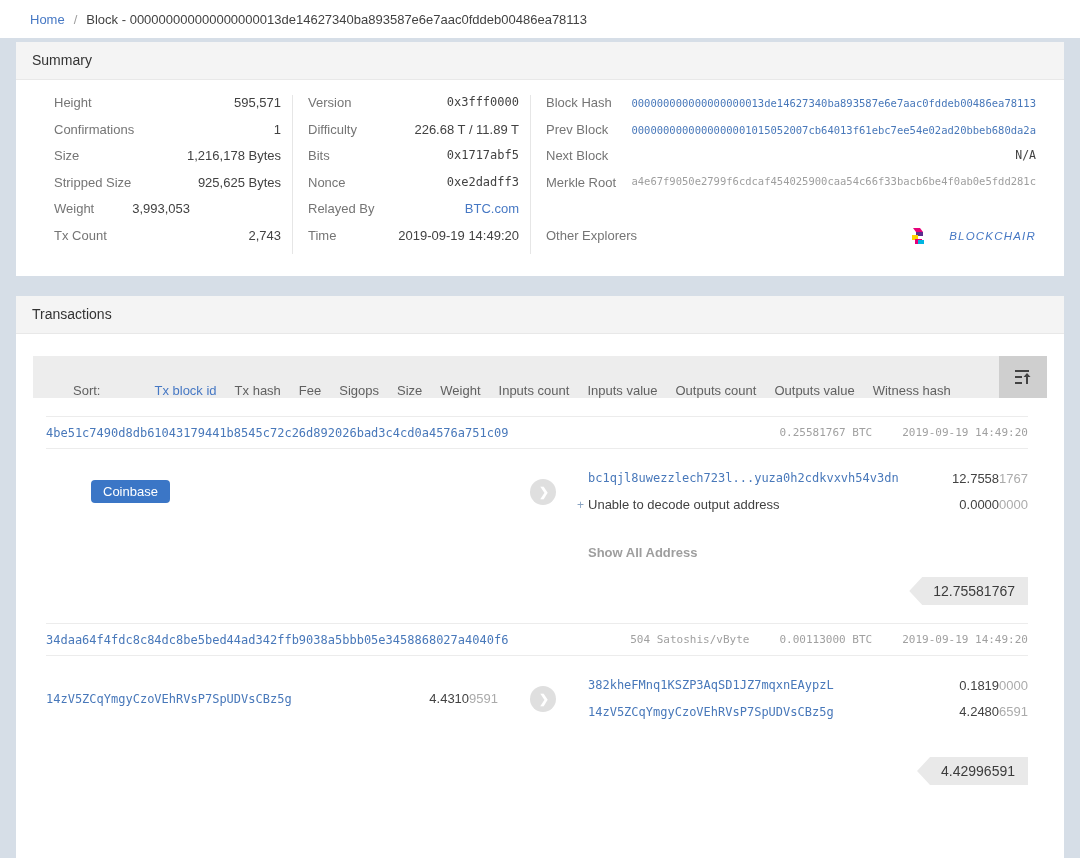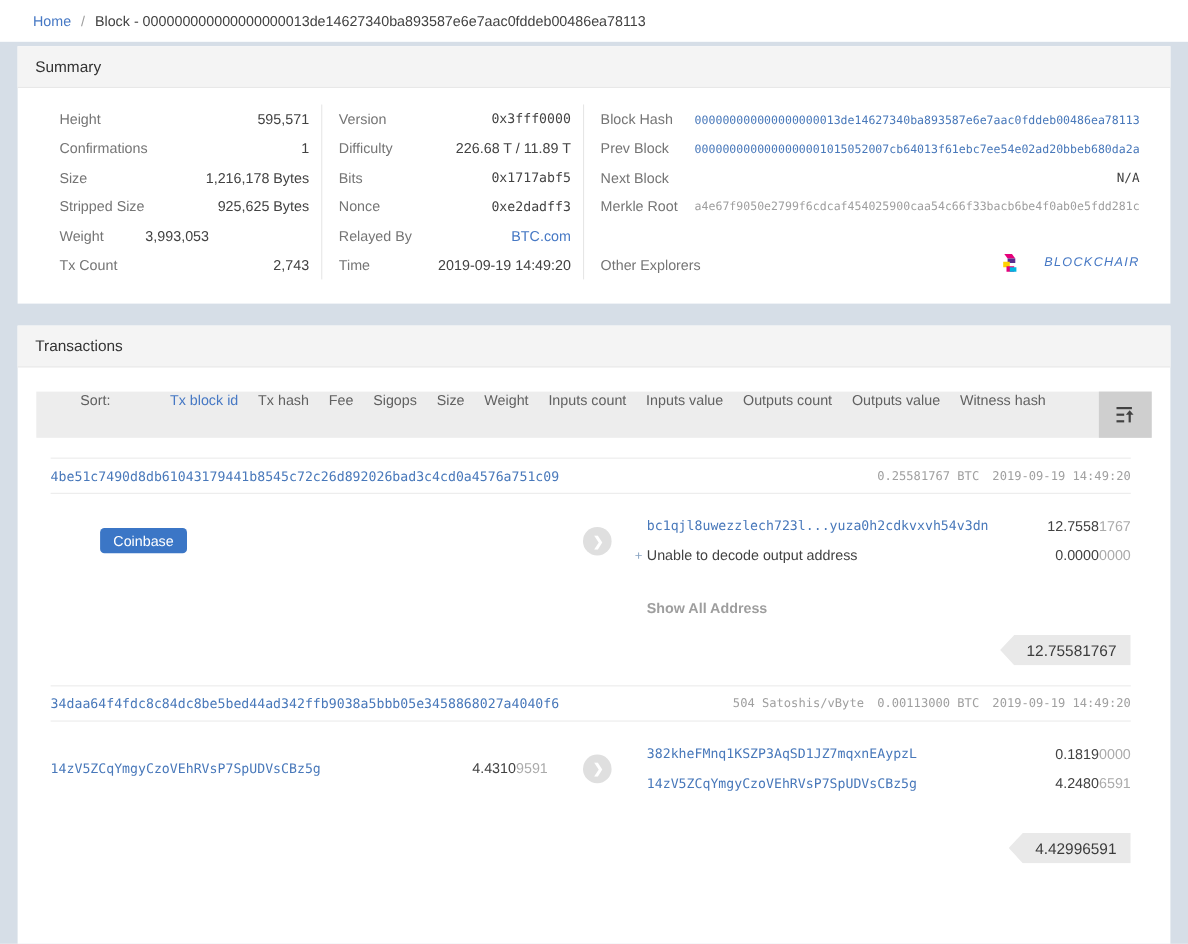--- a/index.html
+++ b/index.html
@@ -22,51 +22,51 @@
     background:#f4f4f4; border-bottom:1px solid #e8e8e8;
     padding:10px 16px 11px 16px; font-size:14px; color:#333333;
   }
 
   
   .card.summary { margin-top:4px; }
   .summary-body { display:flex; padding:15px 28px 22px 38px; }
   .sum-col1 { width:238px; padding-right:11px; }
   .sum-col2 { width:238px; border-left:1px solid #e6e6e6; padding-left:15px; padding-right:11px; }
   .sum-col3 { flex:1; border-left:1px solid #e6e6e6; padding-left:15px; }
-  .sum-row { display:flex; justify-content:space-between; align-items:center; height:26.5px; }
+  .sum-row { display:flex; justify-content:space-between; align-items:flex-start; height:26.5px; }
   .sum-label { color:#757575; white-space:nowrap; }
   .sum-value { color:#424242; text-align:right; white-space:nowrap; }
   .sum-value.pad-weight { padding-right:91px; }
   .v-mono { font-family:"DejaVu Sans Mono", monospace; font-size:12px; }
   .v-link { color:#4678c4; text-decoration:none; cursor:pointer;padding-left:46px; }
   .col3-label { color:#757575; width:78px; flex:0 0 78px; white-space:nowrap; }
   .col3-value { flex:1; text-align:right; white-space:nowrap; }
   .v-hash { font-family:"DejaVu Sans Mono", monospace; font-size:10.5px; color:#4878ba; text-decoration:none; cursor:pointer; }
   .v-hash-grey { font-family:"DejaVu Sans Mono", monospace; font-size:10.5px; color:#9e9e9e; }
   .v-na { font-family:"DejaVu Sans Mono", monospace; font-size:11.5px; color:#424242; }
   .spacer-row { height:26.5px; }
   .explorer-link { display:inline-flex; align-items:center; gap:24px; color:#4678c4; text-decoration:none;
                    font-size:11.5px; letter-spacing:1.2px; cursor:pointer;font-style:italic; }
 
   
   .card.transactions { margin-top:20px; min-height:570px; padding-bottom:40px; }
-  .sortbar { background:#ededed; height:42px; margin:22px 17px 0 17px; display:flex; align-items:flex-start;
+  .sortbar { background:#ededed; height:42px; margin:22px 17px 0 17px; display:flex; align-items:flex-end;
              padding-left:40px; position:relative; color:#616161; }
   .sortbar .sort-label { margin-right:14px; }
   .sort-options { display:flex; gap:18px;margin-left:40px; }
   .sort-option { color:#616161; cursor:pointer; white-space:nowrap; }
   .sort-option.active { color:#4678c4; }
   .sort-btn { position:absolute; right:0; top:0; width:48px; height:42px; background:#cfcfcf;
               display:flex; align-items:center; justify-content:center; cursor:pointer; border:none; }
 
   .tx { padding:0 36px 0 30px; }
   .tx-header { display:flex; justify-content:space-between; align-items:center; height:33px;
                border-top:1px solid #ececec; border-bottom:1px solid #ececec; margin-top:18px; }
   .tx-hash { font-family:"DejaVu Sans Mono", monospace; font-size:12px; color:#4878ba; text-decoration:none; cursor:pointer; }
-  .tx-meta { display:flex; gap:12px; font-family:"DejaVu Sans Mono", monospace; font-size:11px; color:#a0a0a0; }
+  .tx-meta { display:flex; gap:30px; font-family:"DejaVu Sans Mono", monospace; font-size:11px; color:#a0a0a0; }
   .tx-body { display:flex; padding-top:16px; }
   .tx-inputs { flex:0 0 452px; }
   .tx-inputs-inner { height:53px; display:flex; align-items:center; justify-content:space-between; }
   .tx-arrow { flex:0 0 90px; height:53px; display:flex; align-items:center; justify-content:center; }
   .arrow-circle { width:26px; height:26px; border-radius:50%; background:#dfdfdf; display:flex;
                   align-items:center; justify-content:center; cursor:pointer; border:none; }
   .arrow-circle span { color:#ffffff; font-size:12px; font-weight:bold; padding-left:2px; }
   .tx-outputs { flex:1; }
   .out-row { display:flex; justify-content:space-between; align-items:center; height:26.5px; }
   .addr { font-family:"DejaVu Sans Mono", monospace; font-size:12px; color:#4878ba; text-decoration:none; cursor:pointer; }

